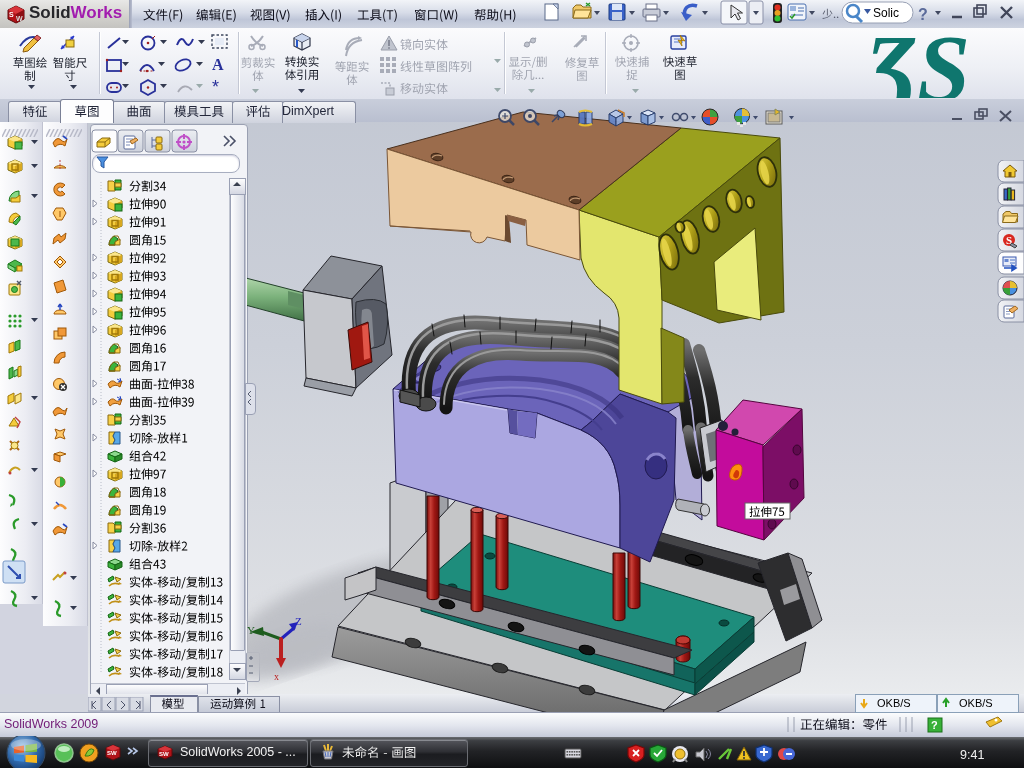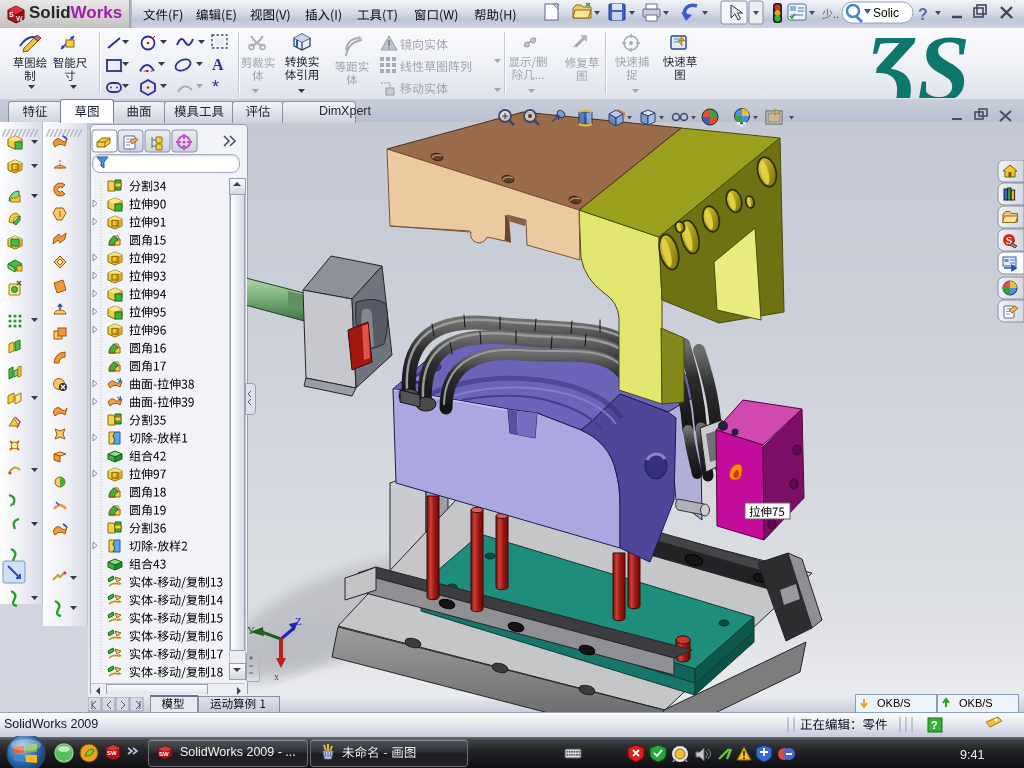--- a/index.html
+++ b/index.html
@@ -274,21 +274,21 @@
       <path d="M10 2 l5 6 -4 -1 1 6 -4 -6 4 1z" fill="#f8c818" stroke="#a07008" stroke-width=".8"></path>
     </g>
   </svg>
 <div style="position:absolute;left:0;top:99px;width:1024px;height:23px;background:linear-gradient(180deg,#c9cedb,#b9bfd0)"></div>
 <div style="position:absolute;left:8px;top:101px;width:52px;height:21px;background:linear-gradient(180deg,#f2f3f6,#cfd3de);border:1px solid #8a90a4;border-bottom:none;border-radius:3px 3px 0 0"></div>
 <div style="position:absolute;left:60px;top:99px;width:52px;height:23px;background:#fdfdfe;border:1px solid #7a8096;border-bottom:none;border-radius:3px 3px 0 0;z-index:3"></div>
 <div style="position:absolute;left:112px;top:101px;width:52px;height:21px;background:linear-gradient(180deg,#f2f3f6,#cfd3de);border:1px solid #8a90a4;border-bottom:none;border-radius:3px 3px 0 0"></div>
 <div style="position:absolute;left:164px;top:101px;width:68px;height:21px;background:linear-gradient(180deg,#f2f3f6,#cfd3de);border:1px solid #8a90a4;border-bottom:none;border-radius:3px 3px 0 0"></div>
 <div style="position:absolute;left:232px;top:101px;width:50px;height:21px;background:linear-gradient(180deg,#f2f3f6,#cfd3de);border:1px solid #8a90a4;border-bottom:none;border-radius:3px 3px 0 0"></div>
 <div style="position:absolute;left:282px;top:101px;width:72px;height:21px;background:linear-gradient(180deg,#f2f3f6,#cfd3de);border:1px solid #8a90a4;border-bottom:none;border-radius:3px 3px 0 0"></div>
-<div style="position:absolute;left:282px;top:104px;width:89px;text-align:right;font:12.5px 'Liberation Sans',sans-serif;color:#23273a;z-index:4">DimXpert</div>
+<div style="position:absolute;left:282px;top:104px;width:89px;text-align:left;font:12.5px 'Liberation Sans',sans-serif;color:#23273a;z-index:4">DimXpert</div>
 <div style="position:absolute;left:0;top:122px;width:42px;height:482px;background:linear-gradient(90deg,#fdfdfe 0%,#ecedf3 60%,#d9dbe6 100%);border-right:1px solid #c0c2d0"></div>
 <div style="position:absolute;left:43px;top:122px;width:44px;height:504px;background:linear-gradient(90deg,#fdfdfe 0%,#ecedf3 60%,#d9dbe6 100%);border-right:1px solid #c0c2d0"></div>
 <div style="position:absolute;left:2px;top:123px"><svg width="36" height="8">
       <path d="M0 8 l4 -8" stroke="#b8bac8" stroke-width="1.5"></path>
       <path d="M4 8 l4 -8" stroke="#b8bac8" stroke-width="1.5"></path>
       <path d="M8 8 l4 -8" stroke="#b8bac8" stroke-width="1.5"></path>
       <path d="M12 8 l4 -8" stroke="#b8bac8" stroke-width="1.5"></path>
       <path d="M16 8 l4 -8" stroke="#b8bac8" stroke-width="1.5"></path>
       <path d="M20 8 l4 -8" stroke="#b8bac8" stroke-width="1.5"></path>
       <path d="M24 8 l4 -8" stroke="#b8bac8" stroke-width="1.5"></path>
@@ -1081,21 +1081,21 @@
 <svg style="position:absolute;left:859px;top:696px;z-index:9" width="12" height="14">
     <path d="M5 3 v7 m-3 -3 l3 4 3 -4" stroke="#e8a818" stroke-width="2" fill="none"></path>
   </svg>
 <div style="position:absolute;left:877px;top:697px;width:52px;font:11px 'Liberation Sans',sans-serif;color:#000;z-index:9">OKB/S</div>
 <div style="position:absolute;left:937px;top:694px;width:80px;height:17px;background:#eef3fa;border:1px solid #8aa0b8;z-index:8"></div>
 <svg style="position:absolute;left:941px;top:696px;z-index:9" width="12" height="14">
     <path d="M5 11 V4 m-3 3 l3 -4 3 4" stroke="#28a028" stroke-width="2" fill="none"></path>
   </svg>
 <div style="position:absolute;left:959px;top:697px;width:52px;font:11px 'Liberation Sans',sans-serif;color:#000;z-index:9">OKB/S</div>
 <div style="position:absolute;left:0;top:712px;width:1024px;height:25px;background:linear-gradient(180deg,#fbfcfd 0%,#e3e6ee 50%,#c3c8d8 100%);border-top:1px solid #9aa0b4"></div>
-<div style="position:absolute;left:4px;top:717px;font:12.5px 'Liberation Sans',sans-serif;color:#0f172a">SolidWorks 2009</div>
+<div style="position:absolute;left:4px;top:717px;font:12.5px 'Liberation Sans',sans-serif;color:#701a75">SolidWorks 2009</div>
 <svg style="position:absolute;left:780px;top:712px;z-index:8" width="244" height="25">
     <path d="M8 5 v15 M14 5 v15 M120 5 v15 M126 5 v15 M132 5 v15" stroke="#9aa0b0"></path>
     <rect x="148" y="6" width="14" height="14" fill="#38b038" stroke="#1a701a"></rect>
     <text x="151" y="17" font-family="Liberation Sans" font-size="11" font-weight="bold" fill="#fff">?</text>
     <path d="M206 10 l12 -5 4 4 -12 6z" fill="#f0c030" stroke="#a07810"></path>
     <circle cx="216" cy="8" r="1.5" fill="#fff"></circle>
   </svg>
 <div style="position:absolute;left:0;top:737px;width:1024px;height:31px;background:linear-gradient(180deg,#6a6d72 0%,#3c3e42 12%,#222326 45%,#111214 80%,#ololo 100%);background:linear-gradient(180deg,#6a6d72 0%,#3c3e42 12%,#222326 45%,#0e0f11 100%)"></div>
 <svg style="position:absolute;left:4px;top:736px;z-index:9" width="46" height="32">
 <defs>
@@ -1128,21 +1128,21 @@
     </g>
     <path d="M76 8 l4 3 -4 3 M81 8 l4 3 -4 3" stroke="#b8c8e8" stroke-width="1.6" fill="none"></path>
   </svg>
 <div style="position:absolute;left:148px;top:739px;width:158px;height:26px;border-radius:3px;background:linear-gradient(180deg,#55565c 0%,#2e2f34 45%,#1b1c20 55%,#232428 100%);border:1px solid #6a6c72;box-shadow:inset 0 1px 0 #888a90;z-index:9"></div>
 <div style="position:absolute;left:310px;top:739px;width:156px;height:26px;border-radius:3px;background:linear-gradient(180deg,#55565c 0%,#2e2f34 45%,#1b1c20 55%,#232428 100%);border:1px solid #6a6c72;box-shadow:inset 0 1px 0 #888a90;z-index:9"></div>
 <svg style="position:absolute;left:156px;top:743px;z-index:10" width="20" height="18">
 <polygon points="2,6 9,3 16,6 16,13 9,16 2,13" fill="#b01218" stroke="#5a0a0c"></polygon>
 <polygon points="2,6 9,3 16,6 9,9" fill="#d8343a"></polygon>
     <text x="3" y="13" font-family="Liberation Sans" font-size="6" font-weight="bold" fill="#fff">SW</text>
   </svg>
-<div style="position:absolute;left:180px;top:745px;font:12.5px 'Liberation Sans',sans-serif;color:#f2f2f2;z-index:10">SolidWorks 2009 - ...</div>
+<div style="position:absolute;left:180px;top:745px;font:12.5px 'Liberation Sans',sans-serif;color:#f2f2f2;z-index:10">SolidWorks 2005 - ...</div>
 <svg style="position:absolute;left:318px;top:743px;z-index:10" width="20" height="18">
 <path d="M6 2 l2 6 M10 1 l0 7 M14 3 l-2 5" stroke="#e8b838" stroke-width="2"></path>
 <path d="M5 8 h10 l-1.5 8 h-7z" fill="#c8c8d0" stroke="#707078"></path>
 <path d="M7 9 l1 5 M10 9 v5 M13 9 l-1 5" stroke="#4868b8"></path>
   </svg>
 <svg style="position:absolute;left:560px;top:742px;z-index:9" width="460" height="24">
     <g transform="translate(5,4)">
       <rect x="0" y="3" width="16" height="9" rx="1" fill="#d8d8e0" stroke="#555"></rect>
       <g fill="#555">
         <rect x="1.5" y="5" width="1.6" height="1.6"></rect>

